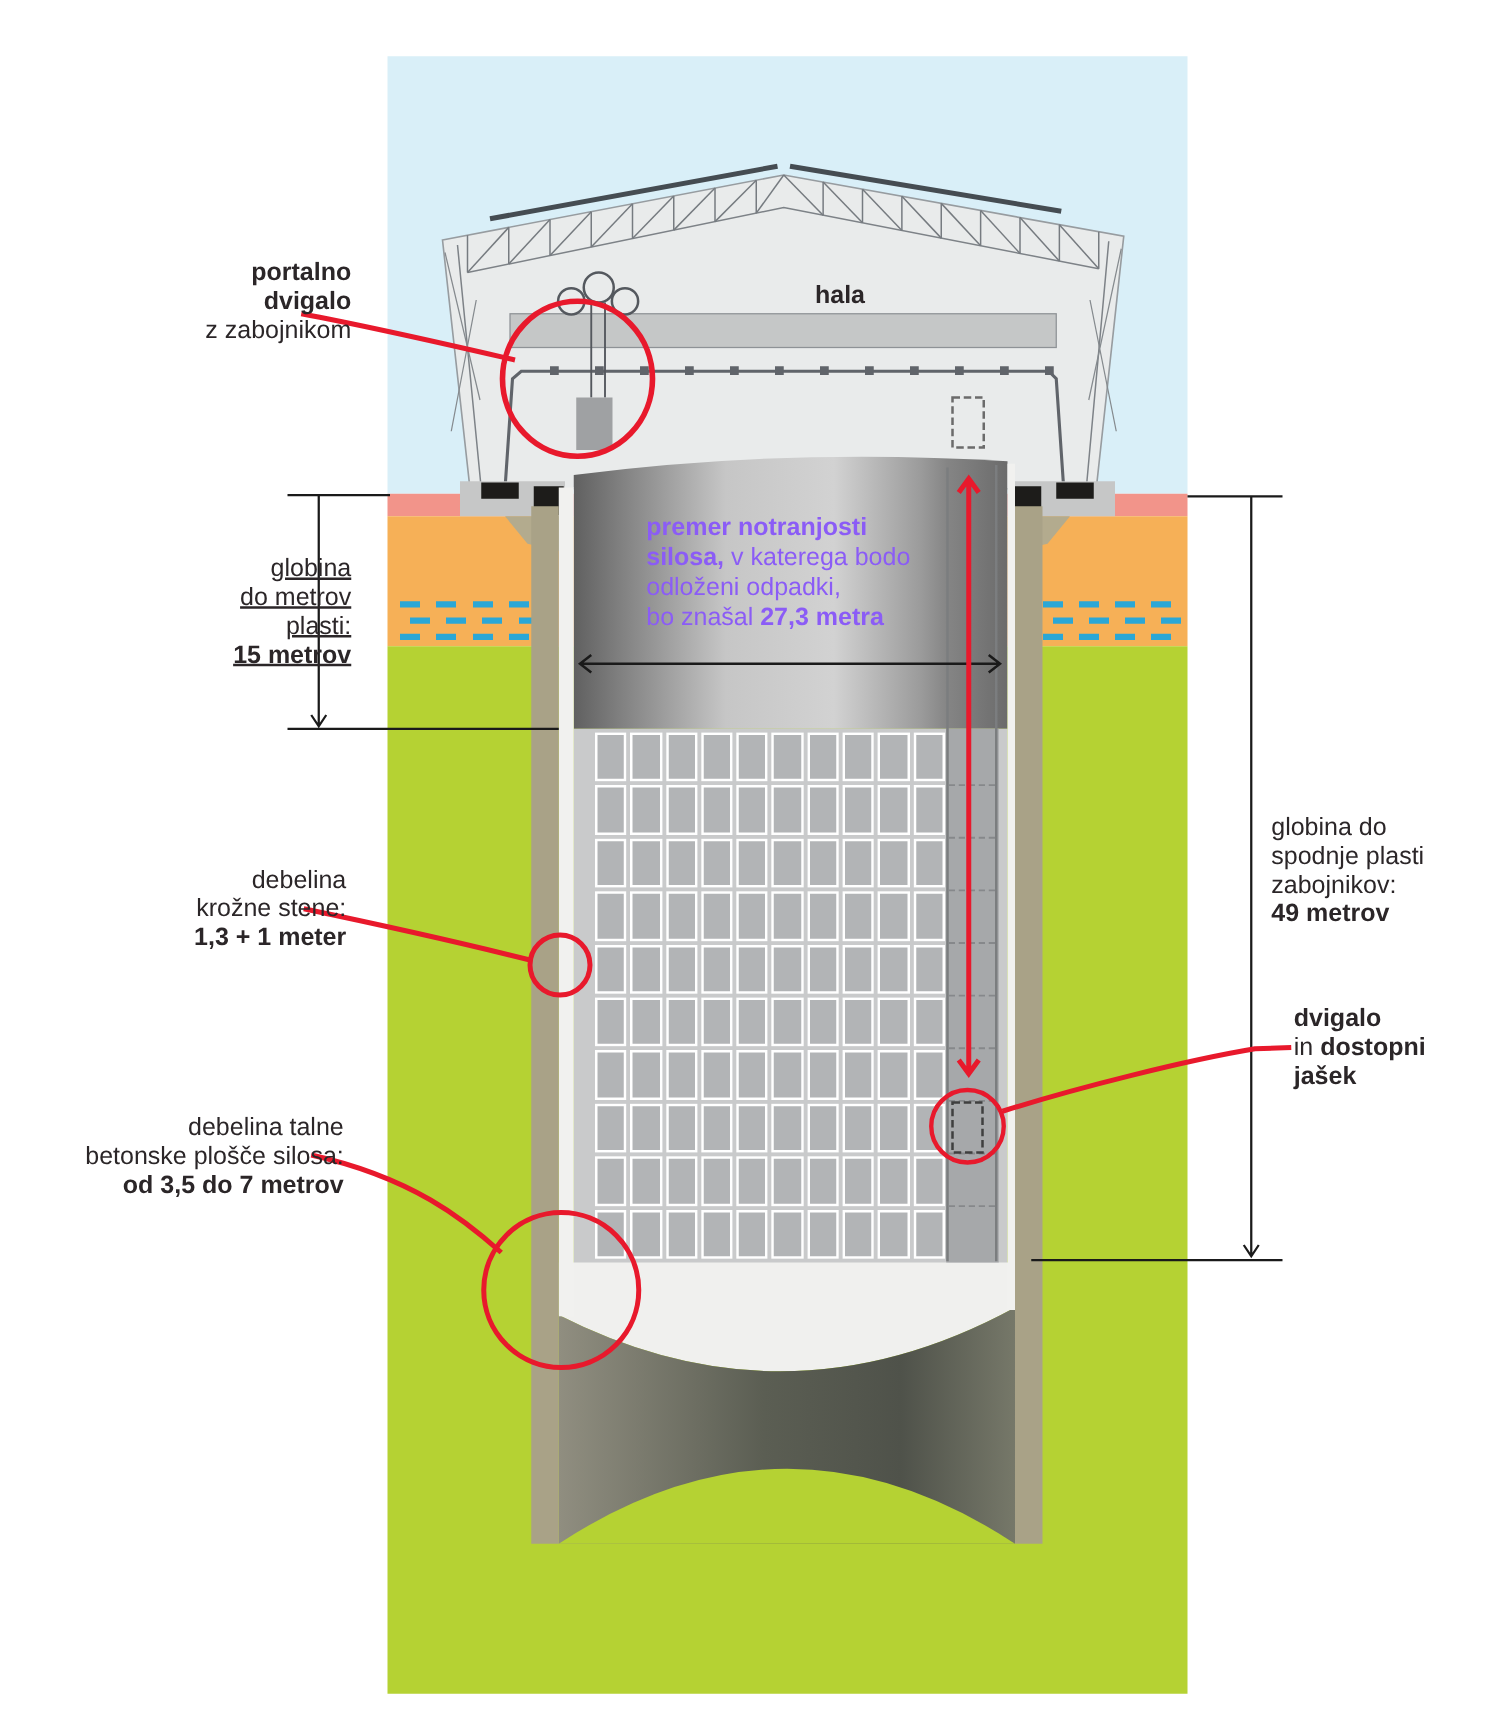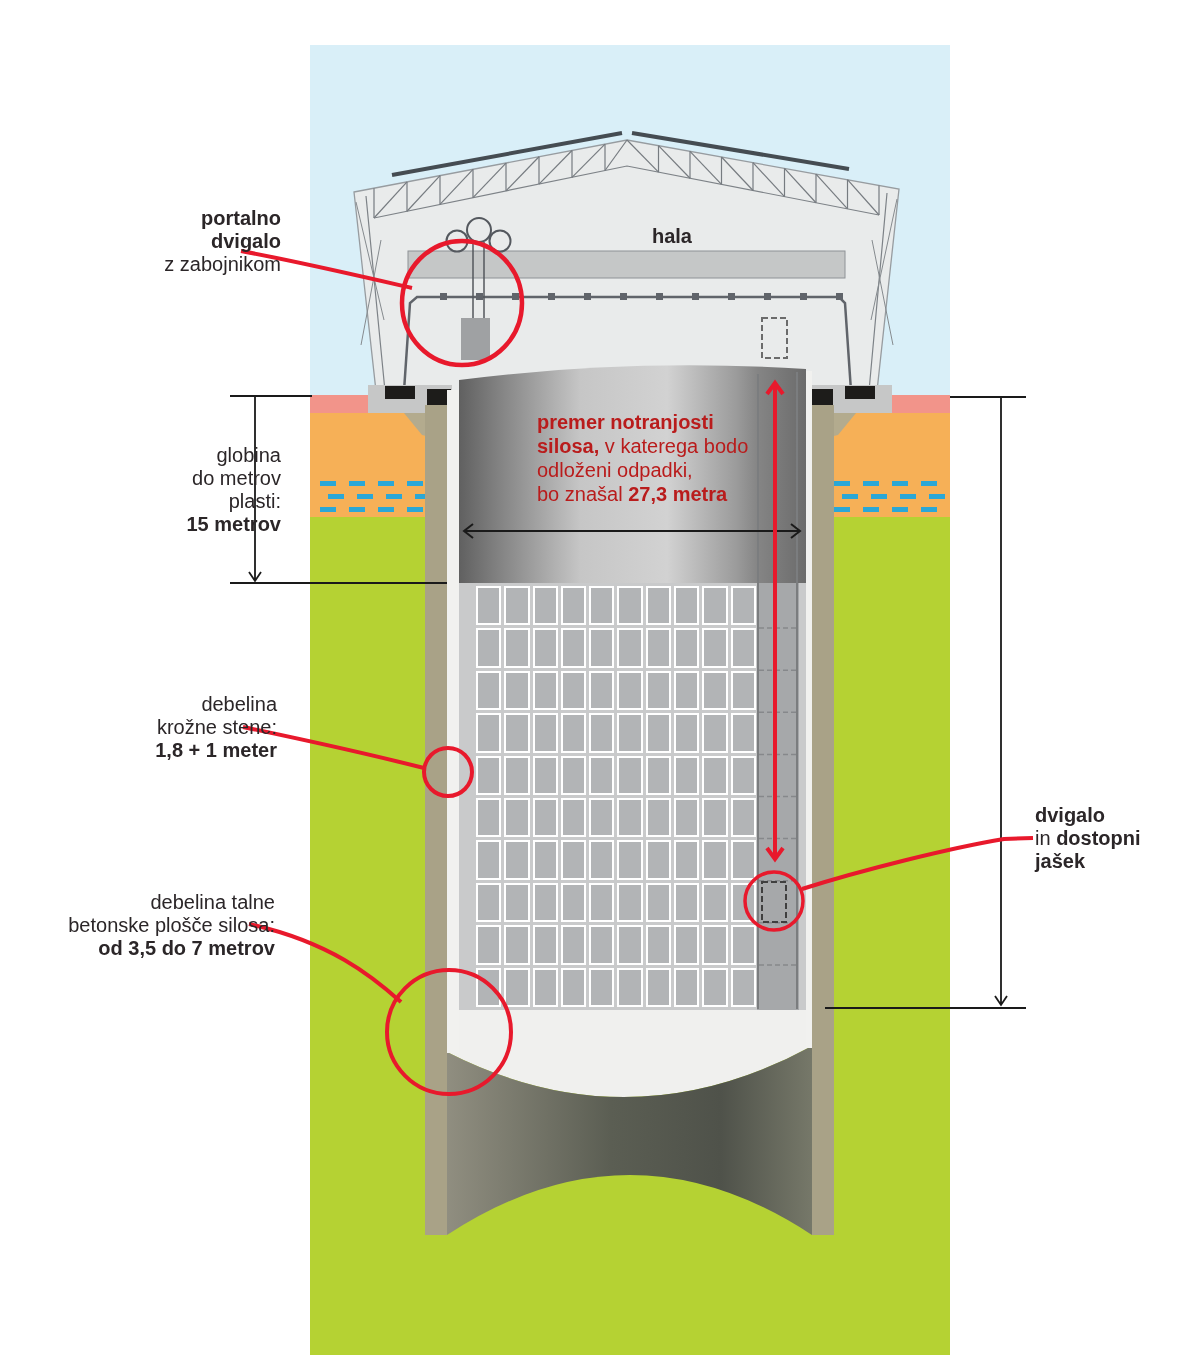--- a/index.html
+++ b/index.html
@@ -17,21 +17,21 @@
   .wall{position:absolute;top:405px;width:22px;height:830px;background:#a9a287;}
   #wall-left{left:425px;} #wall-right{left:812px;}
   
   #grid{left:476px;top:586px;width:280px;height:421px;display:grid;
         grid-template-columns:repeat(10,1fr);grid-template-rows:repeat(10,1fr);gap:3px;}
   #grid .cell{background:#b2b4b6;border:2px solid #ffffff;box-sizing:border-box;}
   
   .lbl{position:absolute;font-size:20px;line-height:23px;font-weight:400;white-space:nowrap;}
   .lbl .b,.lbl b{font-weight:700;}
   .ta-r{text-align:right;}
-  #label-diameter{line-height:24px;color:#b91c1c;margin-left:20px;}
+  #label-diameter{line-height:24px;color:#8b5cf6;}
   #label-hall{width:92px;text-align:right;font-weight:700;}
 </style>
 </head>
 <body>
 
 <div id="canvas">
 
   <div class="abs" id="sky"></div>
   <div class="abs" id="soil-pink"></div>
   <div class="abs" id="soil-orange"></div>
@@ -288,46 +288,52 @@
   </svg>
 
   <div class="lbl ta-r" id="label-portal-crane" style="right:967px;top:207px;">
     <div class="b">portalno</div>
     <div class="b">dvigalo</div>
     <div>z zabojnikom</div>
   </div>
 
   <div class="lbl abs" id="label-hall" style="left:600px;top:225px;">hala</div>
 
-  <div class="lbl ta-r" id="label-depth-top" style="right:967px;top:444px;">
+  <div class="lbl ta-r" id="label-depth-top" style="right:967px;top:444px;text-decoration:underline;">
     <div>globina</div>
     <div>do metrov</div>
     <div>plasti:</div>
     <div class="b">15 metrov</div>
   </div>
 
   <div class="lbl" id="label-diameter" style="left:517px;top:410px;">
     <div class="b">premer notranjosti</div>
     <div><b>silosa,</b><span> v katerega bodo</span></div>
     <div>odloženi odpadki,</div>
     <div><span>bo znašal </span><b>27,3 metra</b></div>
   </div>
 
   <div class="lbl ta-r" id="label-wall-thickness" style="right:971px;top:693px;">
     <div>debelina</div>
     <div>krožne stene:</div>
-    <div class="b">1,8 + 1 meter</div>
+    <div class="b">1,3 + 1 meter</div>
   </div>
 
   <div class="lbl ta-r" id="label-floor-thickness" style="right:973px;top:891px;text-align:right;">
     <div>debelina talne</div>
     <div>betonske plošče silosa:</div>
     <div class="b">od 3,5 do 7 metrov</div>
   </div>
 
+  <div class="lbl" id="label-depth-bottom" style="left:1017px;top:651px;">
+    <div>globina do</div>
+    <div>spodnje plasti</div>
+    <div>zabojnikov:</div>
+    <div class="b">49 metrov</div>
+  </div>
 
   <div class="lbl" id="label-shaft" style="left:1035px;top:804px;">
     <div class="b">dvigalo</div>
     <div><span>in </span><b>dostopni</b></div>
     <div class="b">jašek</div>
   </div>
 
 </div>
 
 </body></html>

